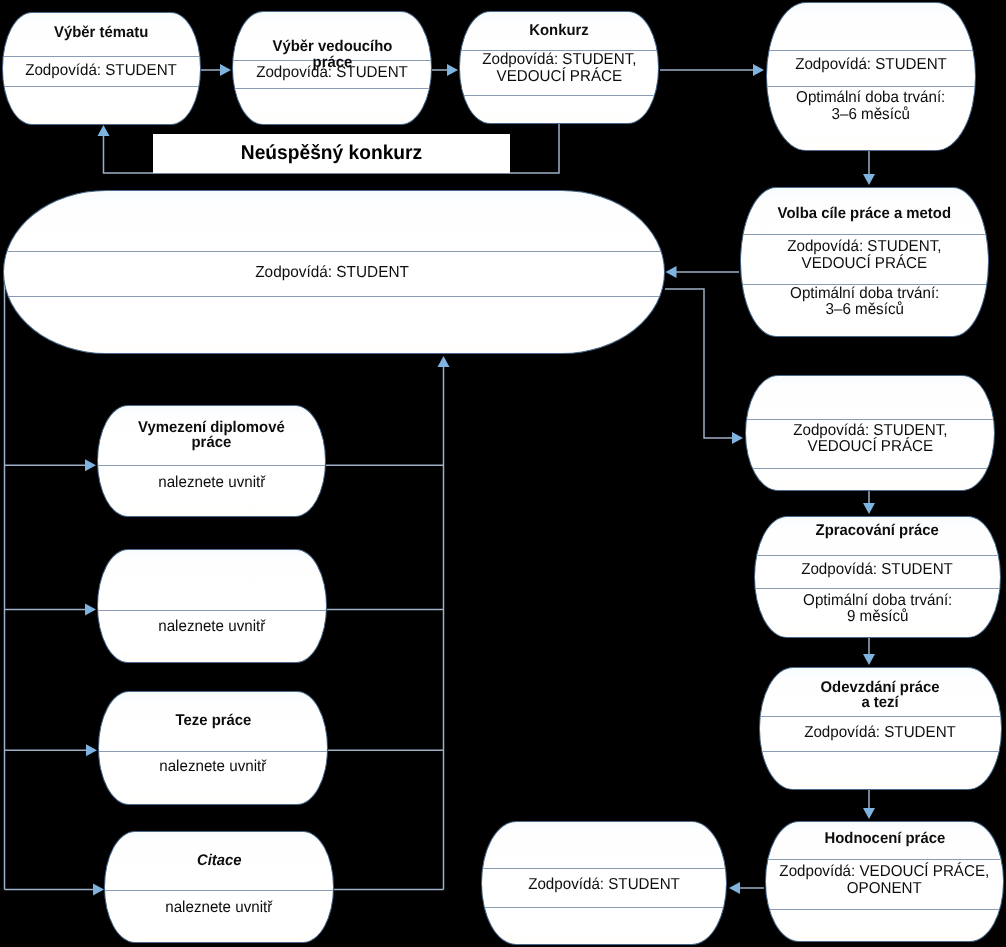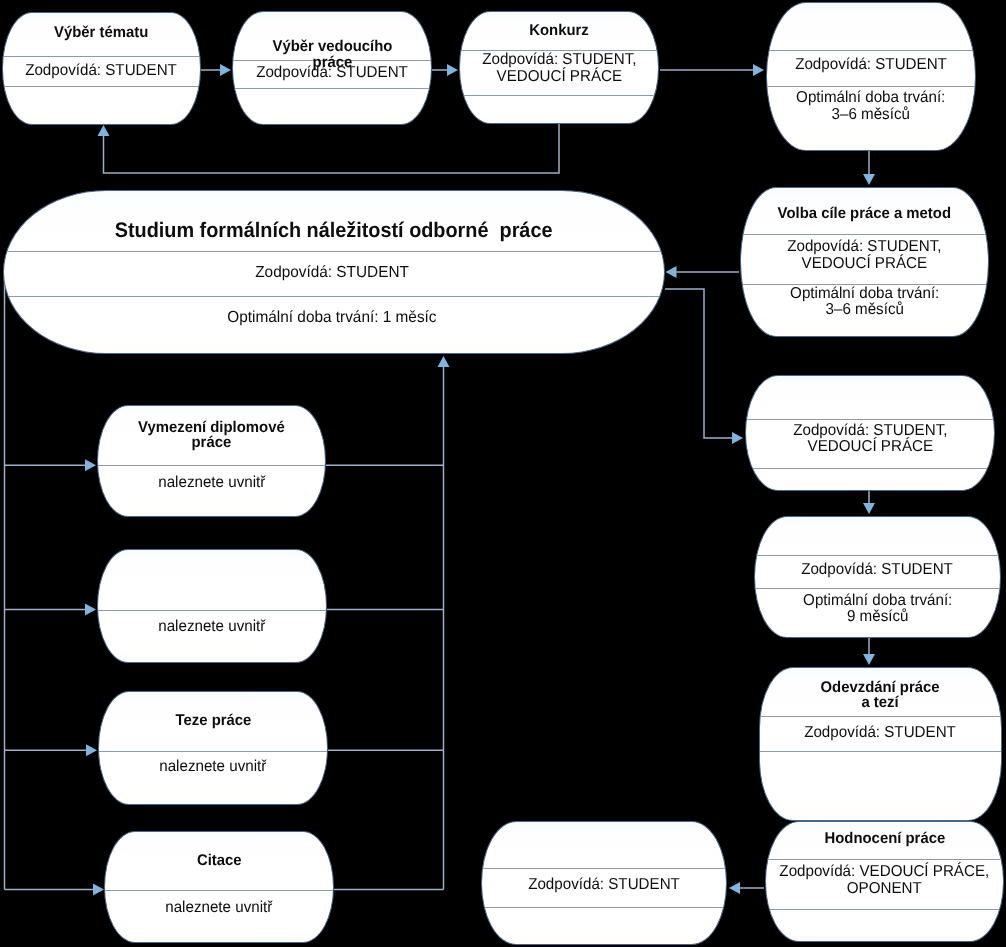--- a/index.html
+++ b/index.html
@@ -119,25 +119,26 @@
         <div class="divider" style="top:92px"></div>
       </div> 
       <div class="band" style="top:39.7px;height:49.3px;margin-left:0px;"><span class="row" style="font-size:15.8px;line-height:16.5px;transform:scaleX(0.96);">Zodpovídá: STUDENT,
 VEDOUCÍ PRÁCE</span></div>
     </div>
 <div class="node" style="left:754px;top:516px;width:247px;height:122px;border-radius:33px / 61px;">
  <div class="shell">
         <div class="divider" style="top:38.2px"></div>
         <div class="divider" style="top:70.8px"></div>
       </div> 
+      <div class="band" style="top:-4.0px;height:38.2px;"><span class="ttl" style="font-size:15.5px;line-height:15.5px;transform:scaleX(0.96);">Zpracování práce</span></div> 
       <div class="band" style="top:38.1px;height:32.6px;margin-left:0px;"><span class="row" style="font-size:15.8px;line-height:16.5px;transform:scaleX(0.96);">Zodpovídá: STUDENT</span></div> 
       <div class="band" style="top:71.3px;height:44.2px;margin-left:0px;"><span class="row" style="font-size:15.8px;line-height:16.5px;transform:scaleX(0.96);">Optimální doba trvání:
 9 měsíců</span></div>
     </div>
-<div class="node" style="left:759px;top:667px;width:243px;height:154px;border-radius:34px / 61px;">
+<div class="node" style="left:759px;top:667px;width:243px;height:123px;border-radius:34px / 61px;">
  <div class="shell">
         <div class="divider" style="top:48.3px"></div>
         <div class="divider" style="top:83.3px"></div>
       </div> 
       <div class="band" style="top:4.3px;height:48.3px;"><span class="ttl" style="font-size:15.5px;line-height:15.5px;transform:scaleX(0.96);">Odevzdání práce
 a tezí</span></div> 
       <div class="band" style="top:48.3px;height:35.0px;margin-left:0px;"><span class="row" style="font-size:15.8px;line-height:16.5px;transform:scaleX(0.96);">Zodpovídá: STUDENT</span></div>
     </div>
 <div class="node" style="left:765px;top:821px;width:239px;height:121px;border-radius:34px / 60px;">
  <div class="shell">
@@ -153,23 +154,21 @@
         <div class="divider" style="top:46px"></div>
         <div class="divider" style="top:85.1px"></div>
       </div> 
       <div class="band" style="top:45.2px;height:39.1px;margin-left:0px;"><span class="row" style="font-size:15.8px;line-height:16.5px;transform:scaleX(0.96);">Zodpovídá: STUDENT</span></div>
     </div>
 <div class="node" style="left:3px;top:190px;width:662px;height:164px;border-radius:103px / 82px;">
  <div class="shell">
         <div class="divider" style="top:60px"></div>
         <div class="divider" style="top:105px"></div>
       </div> 
-      <div class="band" style="top:10.6px;height:60px;"><span class="ttl" style="font-size:21px;line-height:21px;transform:scaleX(0.945);">Studium formálních náležitostí odborné  práce</span></div> 
       <div class="band" style="top:60.0px;height:45px;margin-left:-3.5px;"><span class="row" style="font-size:16px;line-height:18px;transform:scaleX(0.96);">Zodpovídá: STUDENT</span></div> 
-      <div class="band" style="top:105.0px;height:45px;margin-left:-3.5px;"><span class="row" style="font-size:16px;line-height:18px;transform:scaleX(0.96);">Optimální doba trvání: 1 měsíc</span></div>
     </div>
 <div class="node" style="left:97px;top:405px;width:229px;height:112px;border-radius:31px / 56px;">
  <div class="shell">
         <div class="divider" style="top:59.2px"></div>
       </div> 
       <div class="band" style="top:0.6px;height:59.2px;"><span class="ttl" style="font-size:15.5px;line-height:15.5px;transform:scaleX(0.96);">Vymezení diplomové
 práce</span></div> 
       <div class="band" style="top:63.3px;height:30.0px;margin-left:0px;"><span class="row" style="font-size:15.8px;line-height:16.5px;transform:scaleX(0.96);">naleznete uvnitř</span></div>
     </div>
 <div class="node" style="left:97px;top:549px;width:230px;height:114px;border-radius:31px / 57px;">
@@ -182,16 +181,19 @@
  <div class="shell">
         <div class="divider" style="top:58.8px"></div>
       </div> 
       <div class="band" style="top:0.2px;height:58.8px;"><span class="ttl" style="font-size:15.5px;line-height:15.5px;transform:scaleX(0.96);">Teze práce</span></div> 
       <div class="band" style="top:61.699999999999996px;height:30.0px;margin-left:0px;"><span class="row" style="font-size:15.8px;line-height:16.5px;transform:scaleX(0.96);">naleznete uvnitř</span></div>
     </div>
 <div class="node" style="left:104px;top:831px;width:230px;height:112px;border-radius:31px / 56px;">
  <div class="shell">
         <div class="divider" style="top:58.2px"></div>
       </div> 
-      <div class="band" style="top:0.8px;height:58.2px;"><span class="ttl" style="font-size:15.5px;line-height:15.5px;transform:scaleX(0.96);">Citace</span></div> 
+      <div class="band" style="top:0.8px;height:58.2px;font-style:italic;"><span class="ttl" style="font-size:15.5px;line-height:15.5px;transform:scaleX(0.96);">Citace</span></div> 
       <div class="band" style="top:62.1px;height:30.0px;margin-left:0px;"><span class="row" style="font-size:15.8px;line-height:16.5px;transform:scaleX(0.96);">naleznete uvnitř</span></div>
+    </div>
+<div class="label" style="left:153px;top:133.7px;width:357px;height:39.3px;">
+      <span class="ltxt" style="font-size:20px;line-height:22px;transform:scaleX(0.96);">Neúspěšný konkurz</span>
     </div>
 </div>
 
 </body></html>

